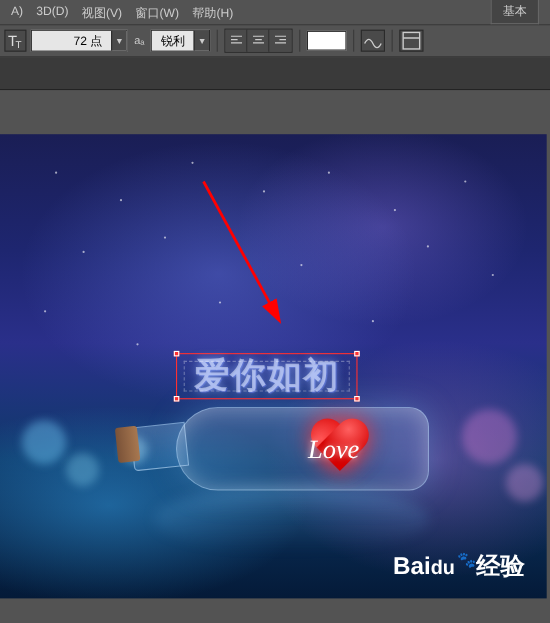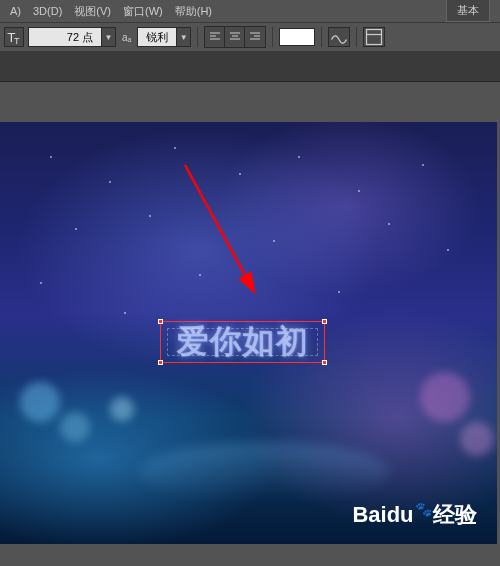--- a/index.html
+++ b/index.html
@@ -326,21 +326,21 @@
   right: 20px;
   bottom: 14px;
   text-align: right;
   color: #fff;
 }
 .watermark .main {
   font-size: 22px;
   font-weight: bold;
 }
 .watermark .main .du {
-  font-size: 22px;
+  font-size: 18px;
 }
 .watermark .paw {
   display: inline-block;
   margin-left: 2px;
   font-size: 14px;
   vertical-align: super;
 }
 .watermark .sub {
   font-size: 11px;
   color: #ccc;
@@ -440,20 +440,27 @@
     </div>
 
     <div class="bokeh" style="left:20px;top:260px;width:40px;height:40px;background:rgba(120,210,255,0.4)"></div>
     <div class="bokeh" style="left:60px;top:290px;width:30px;height:30px;background:rgba(150,230,255,0.3)"></div>
     <div class="bokeh" style="left:110px;top:275px;width:24px;height:24px;background:rgba(180,240,255,0.4)"></div>
     <div class="bokeh" style="left:420px;top:250px;width:50px;height:50px;background:rgba(255,140,230,0.3)"></div>
     <div class="bokeh" style="left:460px;top:300px;width:34px;height:34px;background:rgba(255,170,240,0.3)"></div>
 
     <div class="reflection"></div>
 
+    <div class="bottle">
+      <div class="bottle-neck"></div>
+      <div class="cork"></div>
+      <div class="bottle-body"></div>
+      <div class="heart"></div>
+      <div class="love-text">Love</div>
+    </div>
 
     <div class="text-box">
       <div class="handles"></div>
       <div class="handle tl"></div>
       <div class="handle tr"></div>
       <div class="handle bl"></div>
       <div class="handle br"></div>
       <span class="editable-text">爱你如初</span>
     </div>
 

